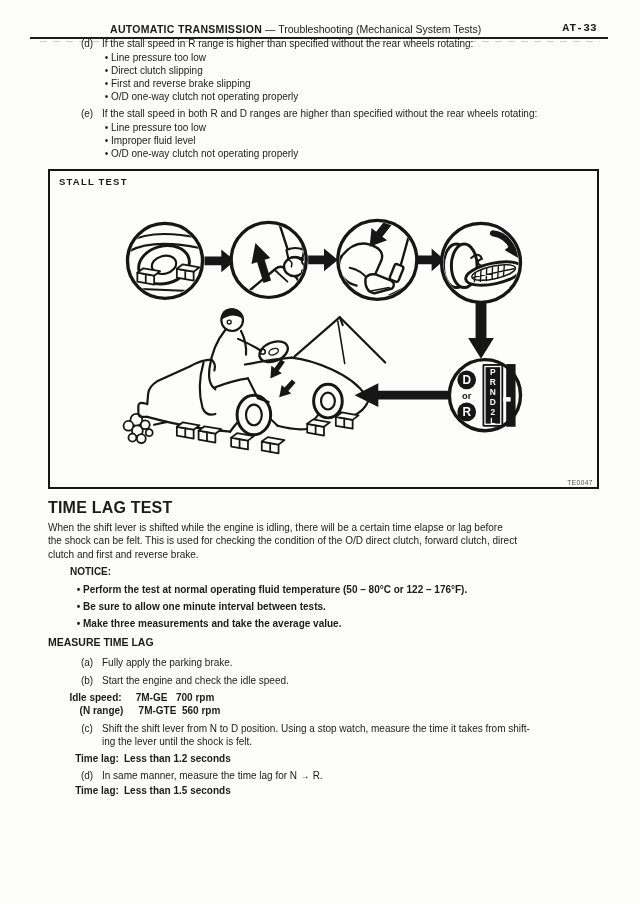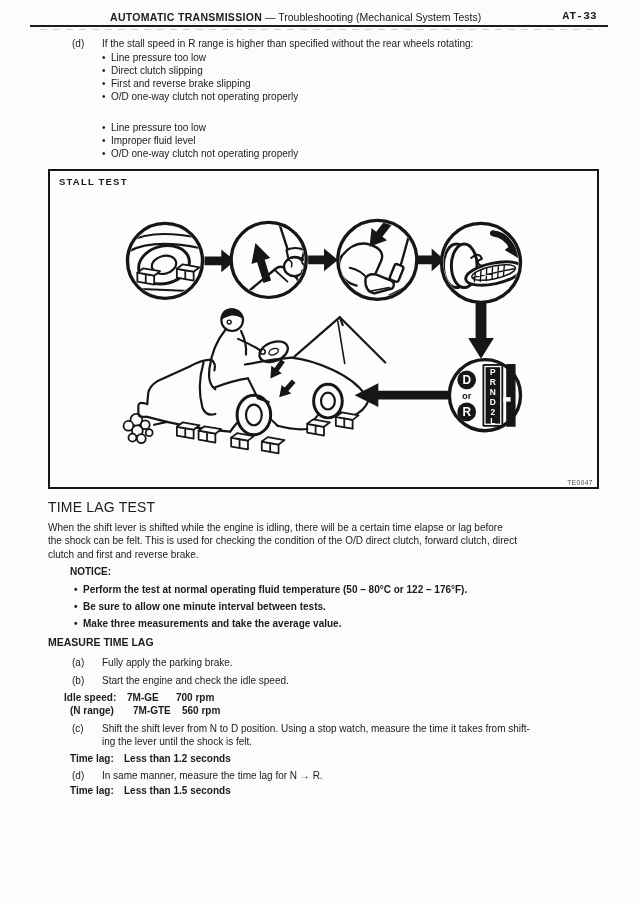--- a/index.html
+++ b/index.html
@@ -2,40 +2,40 @@
 <html><head>
 <meta charset="utf-8">
 <style>
   html,body{margin:0;padding:0;background:#e9e9e6;}
   .page{
     position:relative;width:640px;height:904px;margin:0 auto;
     background:#fcfcfa;color:#1b1b1b;overflow:hidden;
     font-family:"Liberation Sans","DejaVu Sans",sans-serif;
     -webkit-font-smoothing:antialiased;
   }
-  .abs{position:absolute;}
+  .abs{position:absolute;margin-top:12px;}
   
   .hdr-title{top:11px;left:110px;font-size:10.5px;white-space:nowrap;}
   .hdr-title .b{font-weight:700;letter-spacing:0.3px;}
   .hdr-title .r{font-weight:400;}
   .hdr-page{top:10px;right:43px;font-size:11px;font-weight:700;letter-spacing:0.3px;font-family:Liberation Mono, monospace;}
   .hdr-rule{top:25px;left:30px;width:578px;height:2.2px;background:#1c1c1c;}
   .hdr-rule2{top:28.6px;left:40px;width:560px;height:1px;background:repeating-linear-gradient(90deg,#cfcfc9 0 7px,transparent 7px 13px);}
   
-  .row{position:absolute;font-size:10px;line-height:13px;white-space:nowrap;}
+  .row{position:absolute;font-size:10px;line-height:13px;white-space:nowrap;text-align:center;}
   .lbl{display:inline-block;width:30px;}
   .blt{display:inline-block;width:9px;}
   .bold{font-weight:700;}
   
   .figure{position:absolute;left:48px;top:169px;width:551px;height:320px;border:2px solid #161616;background:#fdfdfc;box-sizing:border-box;}
   .fig-title{position:absolute;left:9px;top:5px;font-size:9.5px;font-weight:700;letter-spacing:1.2px;}
   .fig-code{position:absolute;right:4px;bottom:1px;font-size:6.5px;color:#4a4a48;letter-spacing:0.5px;}
   .fig-svg{position:absolute;left:0;top:0;}
   
-  .h2{position:absolute;left:48px;top:499px;font-size:14px;font-weight:400;letter-spacing:0.2px;}
+  .h2{position:absolute;left:48px;top:499px;font-size:16px;font-weight:700;letter-spacing:0.2px;}
   .intro{position:absolute;left:48px;top:521px;width:556px;font-size:10px;line-height:13.4px;}
   .intro div{white-space:nowrap;}
   .spec-c1{display:inline-block;width:63px;}
   .spec-c2{display:inline-block;width:49px;}
   .tl-lbl{display:inline-block;width:54px;}
 </style>
 </head>
 <body>
 
 <div class="page">
@@ -55,20 +55,23 @@
     <span class="blt">•</span><span>Line pressure too low</span>
   </div>
   <div class="row" style="left:102px;top:63.5px">
     <span class="blt">•</span><span>Direct clutch slipping</span>
   </div>
   <div class="row" style="left:102px;top:76.5px">
     <span class="blt">•</span><span>First and reverse brake slipping</span>
   </div>
   <div class="row" style="left:102px;top:89.5px">
     <span class="blt">•</span><span>O/D one-way clutch not operating properly</span>
+  </div>
+  <div class="row" style="left:72px;top:107px">
+    <span class="lbl">(e)</span><span>If the stall speed in both R and D ranges are higher than specified without the rear wheels rotating:</span>
   </div>
   <div class="row" style="left:102px;top:120.5px">
     <span class="blt">•</span><span>Line pressure too low</span>
   </div>
   <div class="row" style="left:102px;top:133.5px">
     <span class="blt">•</span><span>Improper fluid level</span>
   </div>
   <div class="row" style="left:102px;top:146.5px">
     <span class="blt">•</span><span>O/D one-way clutch not operating properly</span>
   </div>

